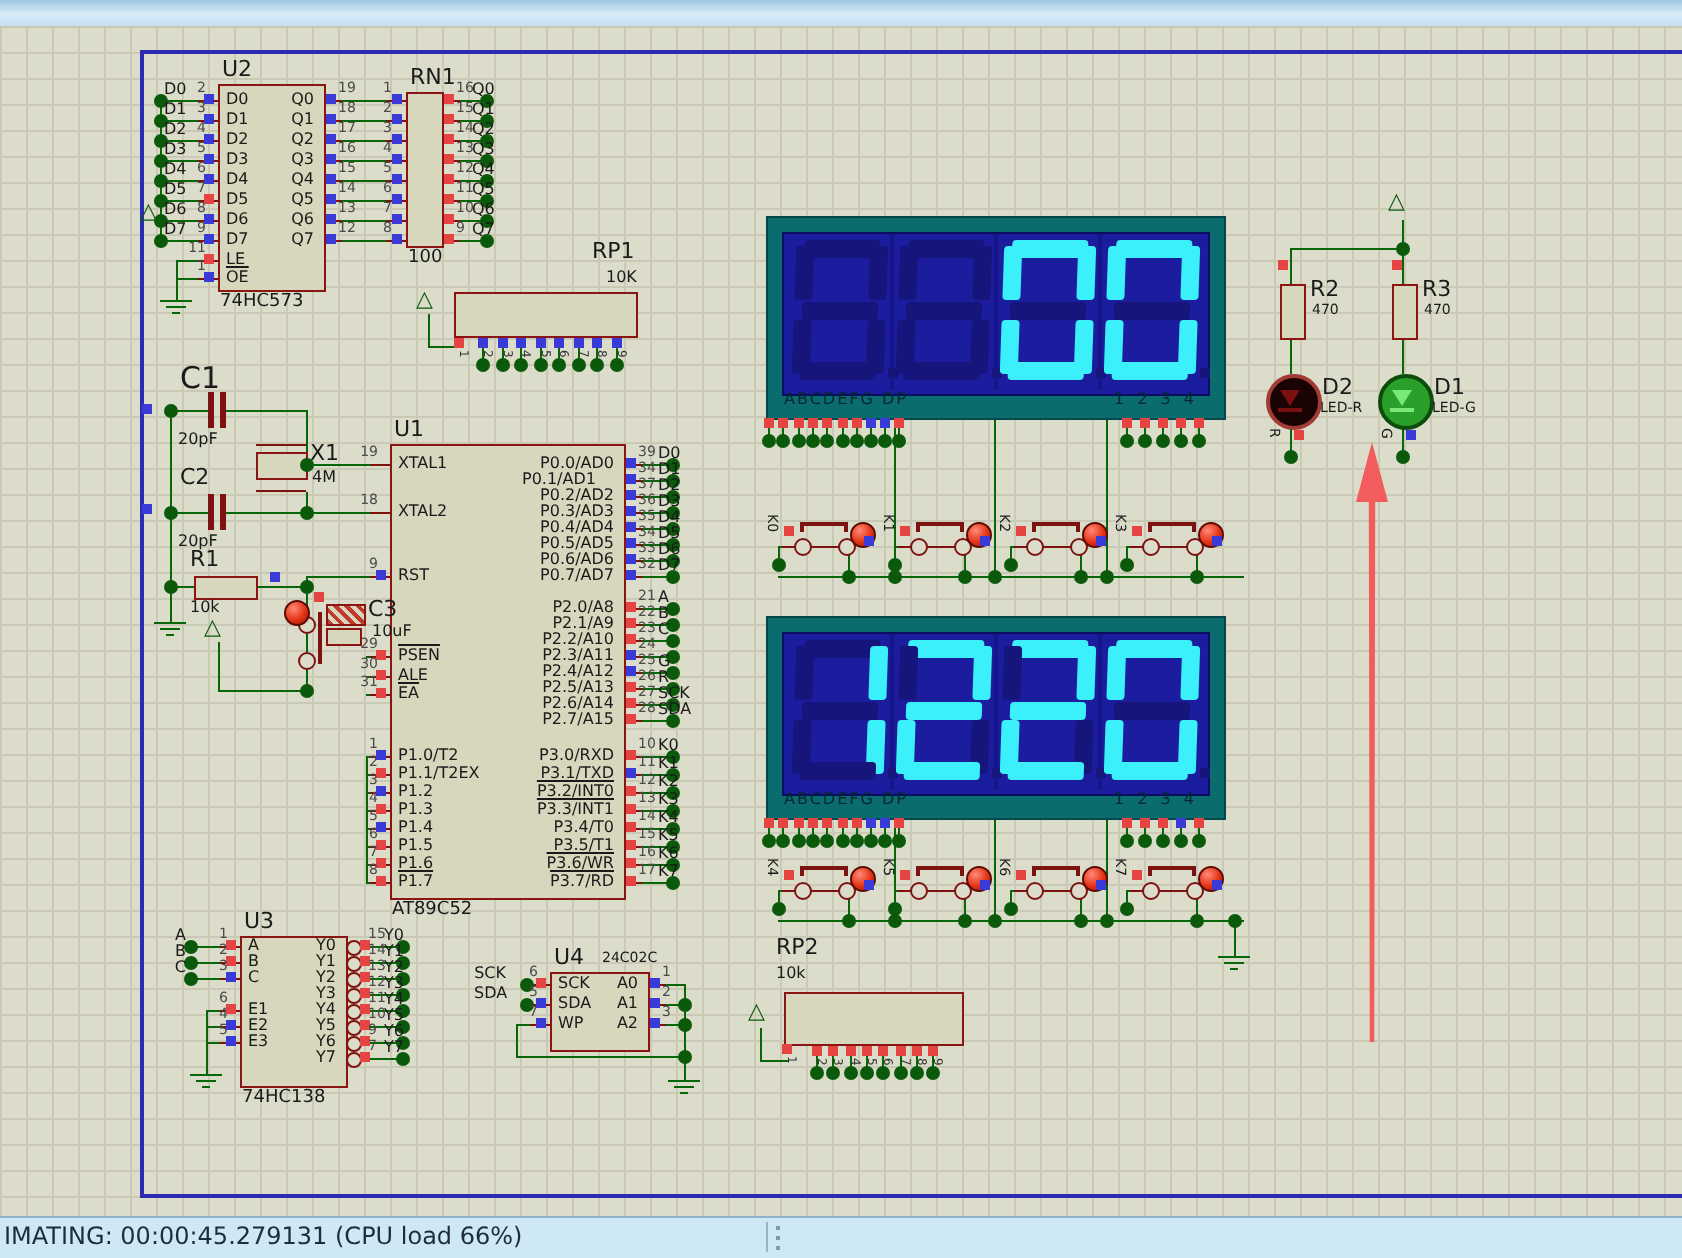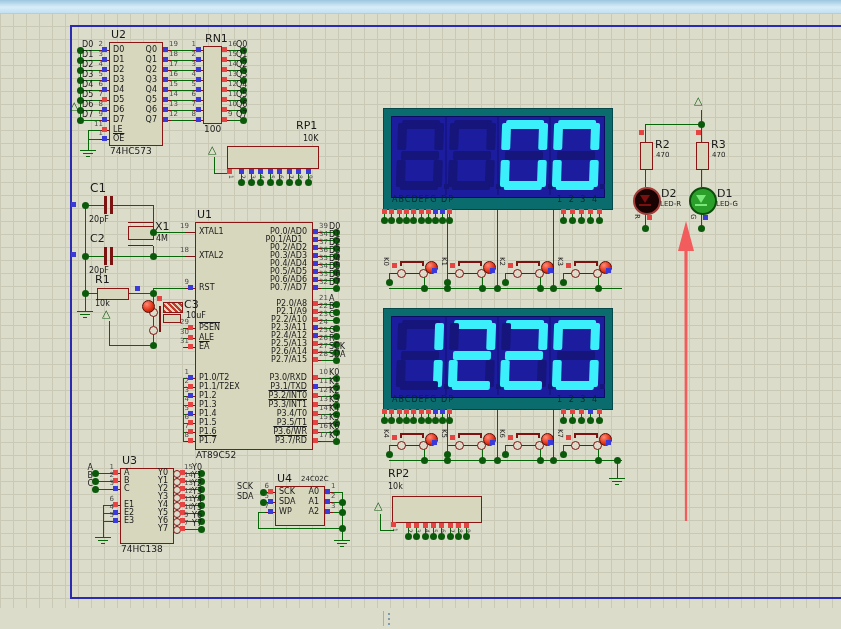--- a/index.html
+++ b/index.html
@@ -554,21 +554,21 @@
       <div class="sq red" style="left: 313px; top: 429px;"></div>
       <div class="txt" style="left: 319px; top: 423px; font-size: 7px; width: 11px; text-align: left; color: rgb(74, 74, 74);">16</div>
       <div class="txt" style="left: 329px; top: 423px; font-size: 8px; width: 18px; text-align: left;">K6</div>
       <div class="mwire" style="left: 311px; top: 441px; width: 10px; height: 1px;"></div>
       <div class="wire" style="left: 321px; top: 441px; width: 15px; height: 1px;"></div>
       <div class="dot" style="left: 333px; top: 438px;"></div>
       <div class="sq red" style="left: 313px; top: 438px;"></div>
       <div class="txt" style="left: 319px; top: 432px; font-size: 7px; width: 11px; text-align: left; color: rgb(74, 74, 74);">17</div>
       <div class="txt" style="left: 329px; top: 432px; font-size: 8px; width: 18px; text-align: left;">K7</div>
       <div class="txt" style="left: 261px; top: 228px; font-size: 8px; width: 46px; text-align: right;">P0.0/AD0</div>
-      <div class="txt" style="left: 261px; top: 236px; font-size: 8px; width: 46px; text-align: center;">P0.1/AD1</div>
+      <div class="txt" style="left: 261px; top: 236px; font-size: 8px; width: 46px; text-align: left;">P0.1/AD1</div>
       <div class="txt" style="left: 261px; top: 244px; font-size: 8px; width: 46px; text-align: right;">P0.2/AD2</div>
       <div class="txt" style="left: 261px; top: 252px; font-size: 8px; width: 46px; text-align: right;">P0.3/AD3</div>
       <div class="txt" style="left: 261px; top: 260px; font-size: 8px; width: 46px; text-align: right;">P0.4/AD4</div>
       <div class="txt" style="left: 261px; top: 268px; font-size: 8px; width: 46px; text-align: right;">P0.5/AD5</div>
       <div class="txt" style="left: 261px; top: 276px; font-size: 8px; width: 46px; text-align: right;">P0.6/AD6</div>
       <div class="txt" style="left: 261px; top: 284px; font-size: 8px; width: 46px; text-align: right;">P0.7/AD7</div>
       <div class="txt" style="left: 261px; top: 300px; font-size: 8px; width: 46px; text-align: right;">P2.0/A8</div>
       <div class="txt" style="left: 261px; top: 308px; font-size: 8px; width: 46px; text-align: right;">P2.1/A9</div>
       <div class="txt" style="left: 261px; top: 316px; font-size: 8px; width: 46px; text-align: right;">P2.2/A10</div>
       <div class="txt" style="left: 261px; top: 324px; font-size: 8px; width: 46px; text-align: right;">P2.3/A11</div>
@@ -1146,21 +1146,21 @@
       <div class="ring" style="left: 149px; top: 326px; width: 7px; height: 7px;"></div>
       <div class="ball" style="left: 142px; top: 300px;"></div>
       <div class="sq red" style="left: 157px; top: 296px;"></div>
       <div class="sq blue" style="left: 135px; top: 286px;"></div>
       <div class="sq blue" style="left: 71px; top: 202px;"></div>
       <div class="sq blue" style="left: 71px; top: 252px;"></div>
     </div>
 
   <div class="capbar" style="left:104px;top:196px;"></div>
   <div class="capbar" style="left:110px;top:196px;"></div>
-  <div class="txt" style="left:90px;top:182px;font-size:12px;">C1</div>
+  <div class="txt" style="left:90px;top:182px;font-size:15px;">C1</div>
   <div class="txt" style="left:89px;top:216px;font-size:8px;">20pF</div>
 
   <div class="capbar" style="left:104px;top:247px;"></div>
   <div class="capbar" style="left:110px;top:247px;"></div>
   <div class="txt" style="left:90px;top:233px;font-size:11px;">C2</div>
   <div class="txt" style="left:89px;top:267px;font-size:8px;">20pF</div>
 
   <div class="rbody" style="left:128px;top:226px;width:24px;height:12px;"></div>
   <div class="txt" style="left:155px;top:221px;font-size:11px;">X1</div>
   <div class="txt" style="left:156px;top:235px;font-size:8px;">4M</div>
@@ -1199,17 +1199,20 @@
 
   <div class="rbody" style="left:227px;top:146px;width:90px;height:21px;"></div>
   <div class="txt" style="left:296px;top:120px;font-size:11px;">RP1</div>
   <div class="txt" style="left:303px;top:135px;font-size:8px;">10K</div>
   <div class="rbody" style="left:392px;top:496px;width:88px;height:25px;"></div>
   <div class="txt" style="left:388px;top:468px;font-size:11px;">RP2</div>
   <div class="txt" style="left:388px;top:483px;font-size:8px;">10k</div>
 
   <div class="annot-arrow"></div>
 
+  <div id="statusbar">
+    <div id="statustext">IMATING: 00:00:45.279131 (CPU load 66%)</div>
+  </div>
   <div class="sbdiv"></div>
   <div class="grip" style="left:388px;top:613px;"></div>
   <div class="grip" style="left:388px;top:618px;"></div>
   <div class="grip" style="left:388px;top:623px;"></div>
 </div>
 
 </body></html>

